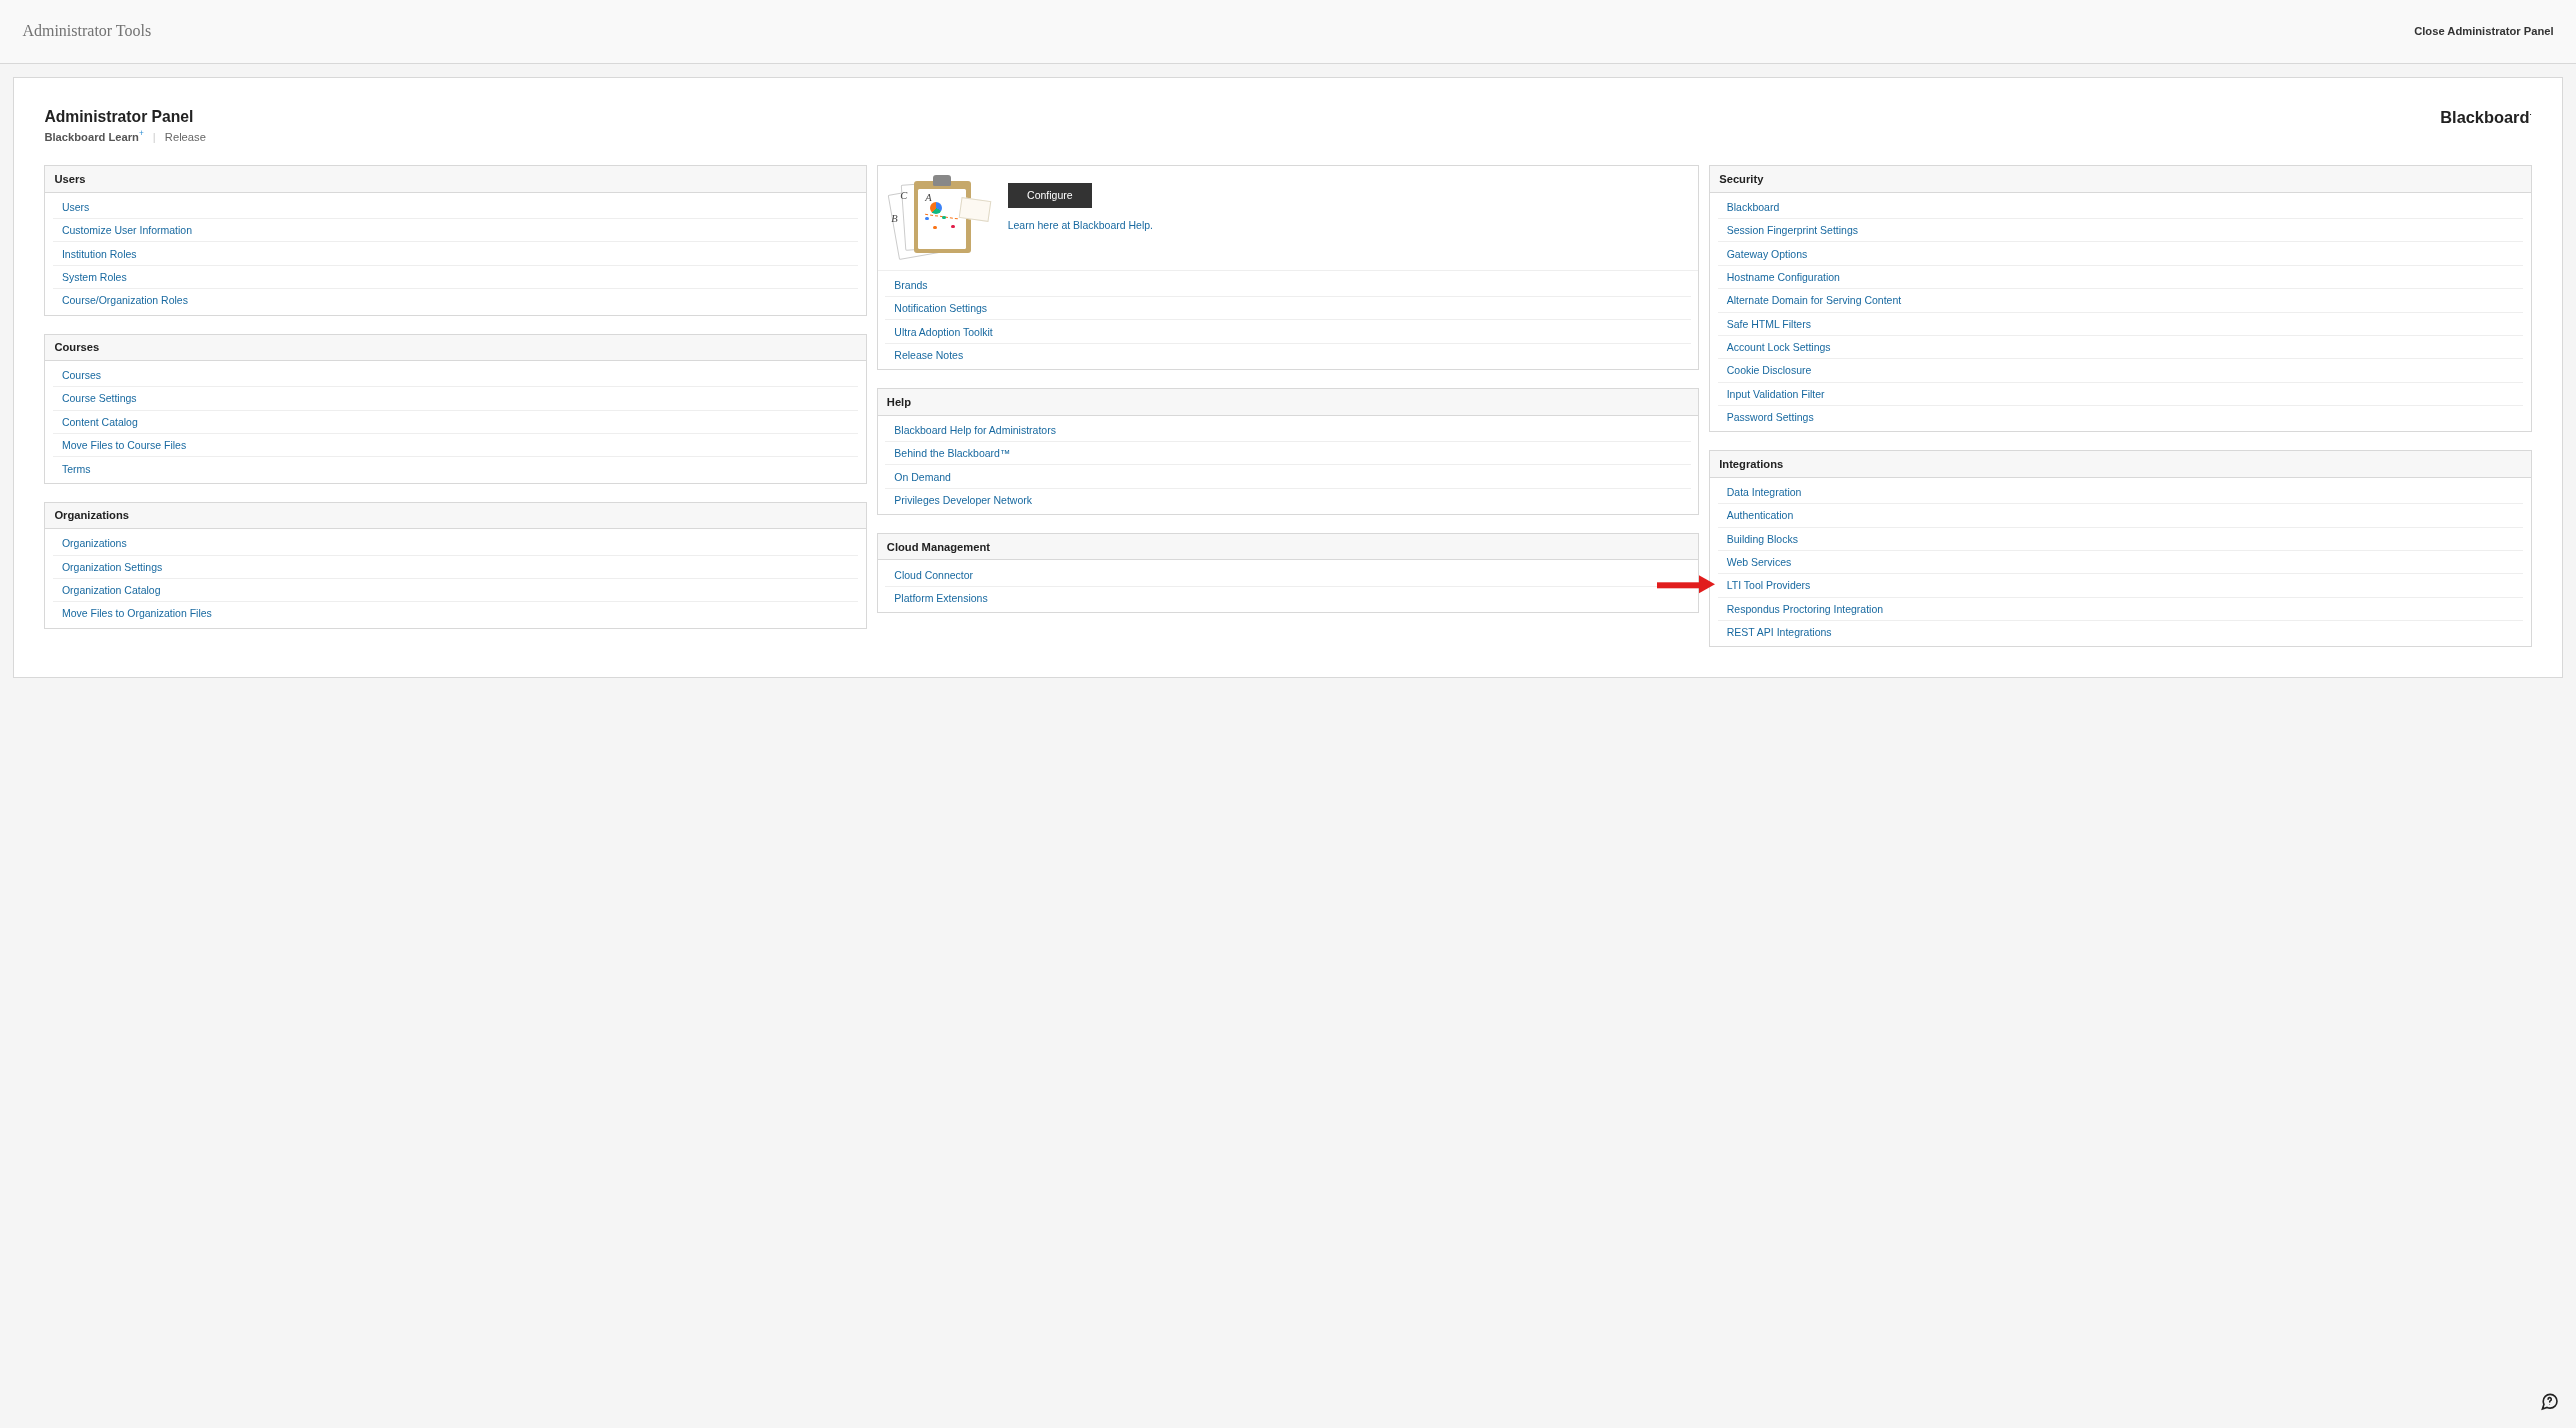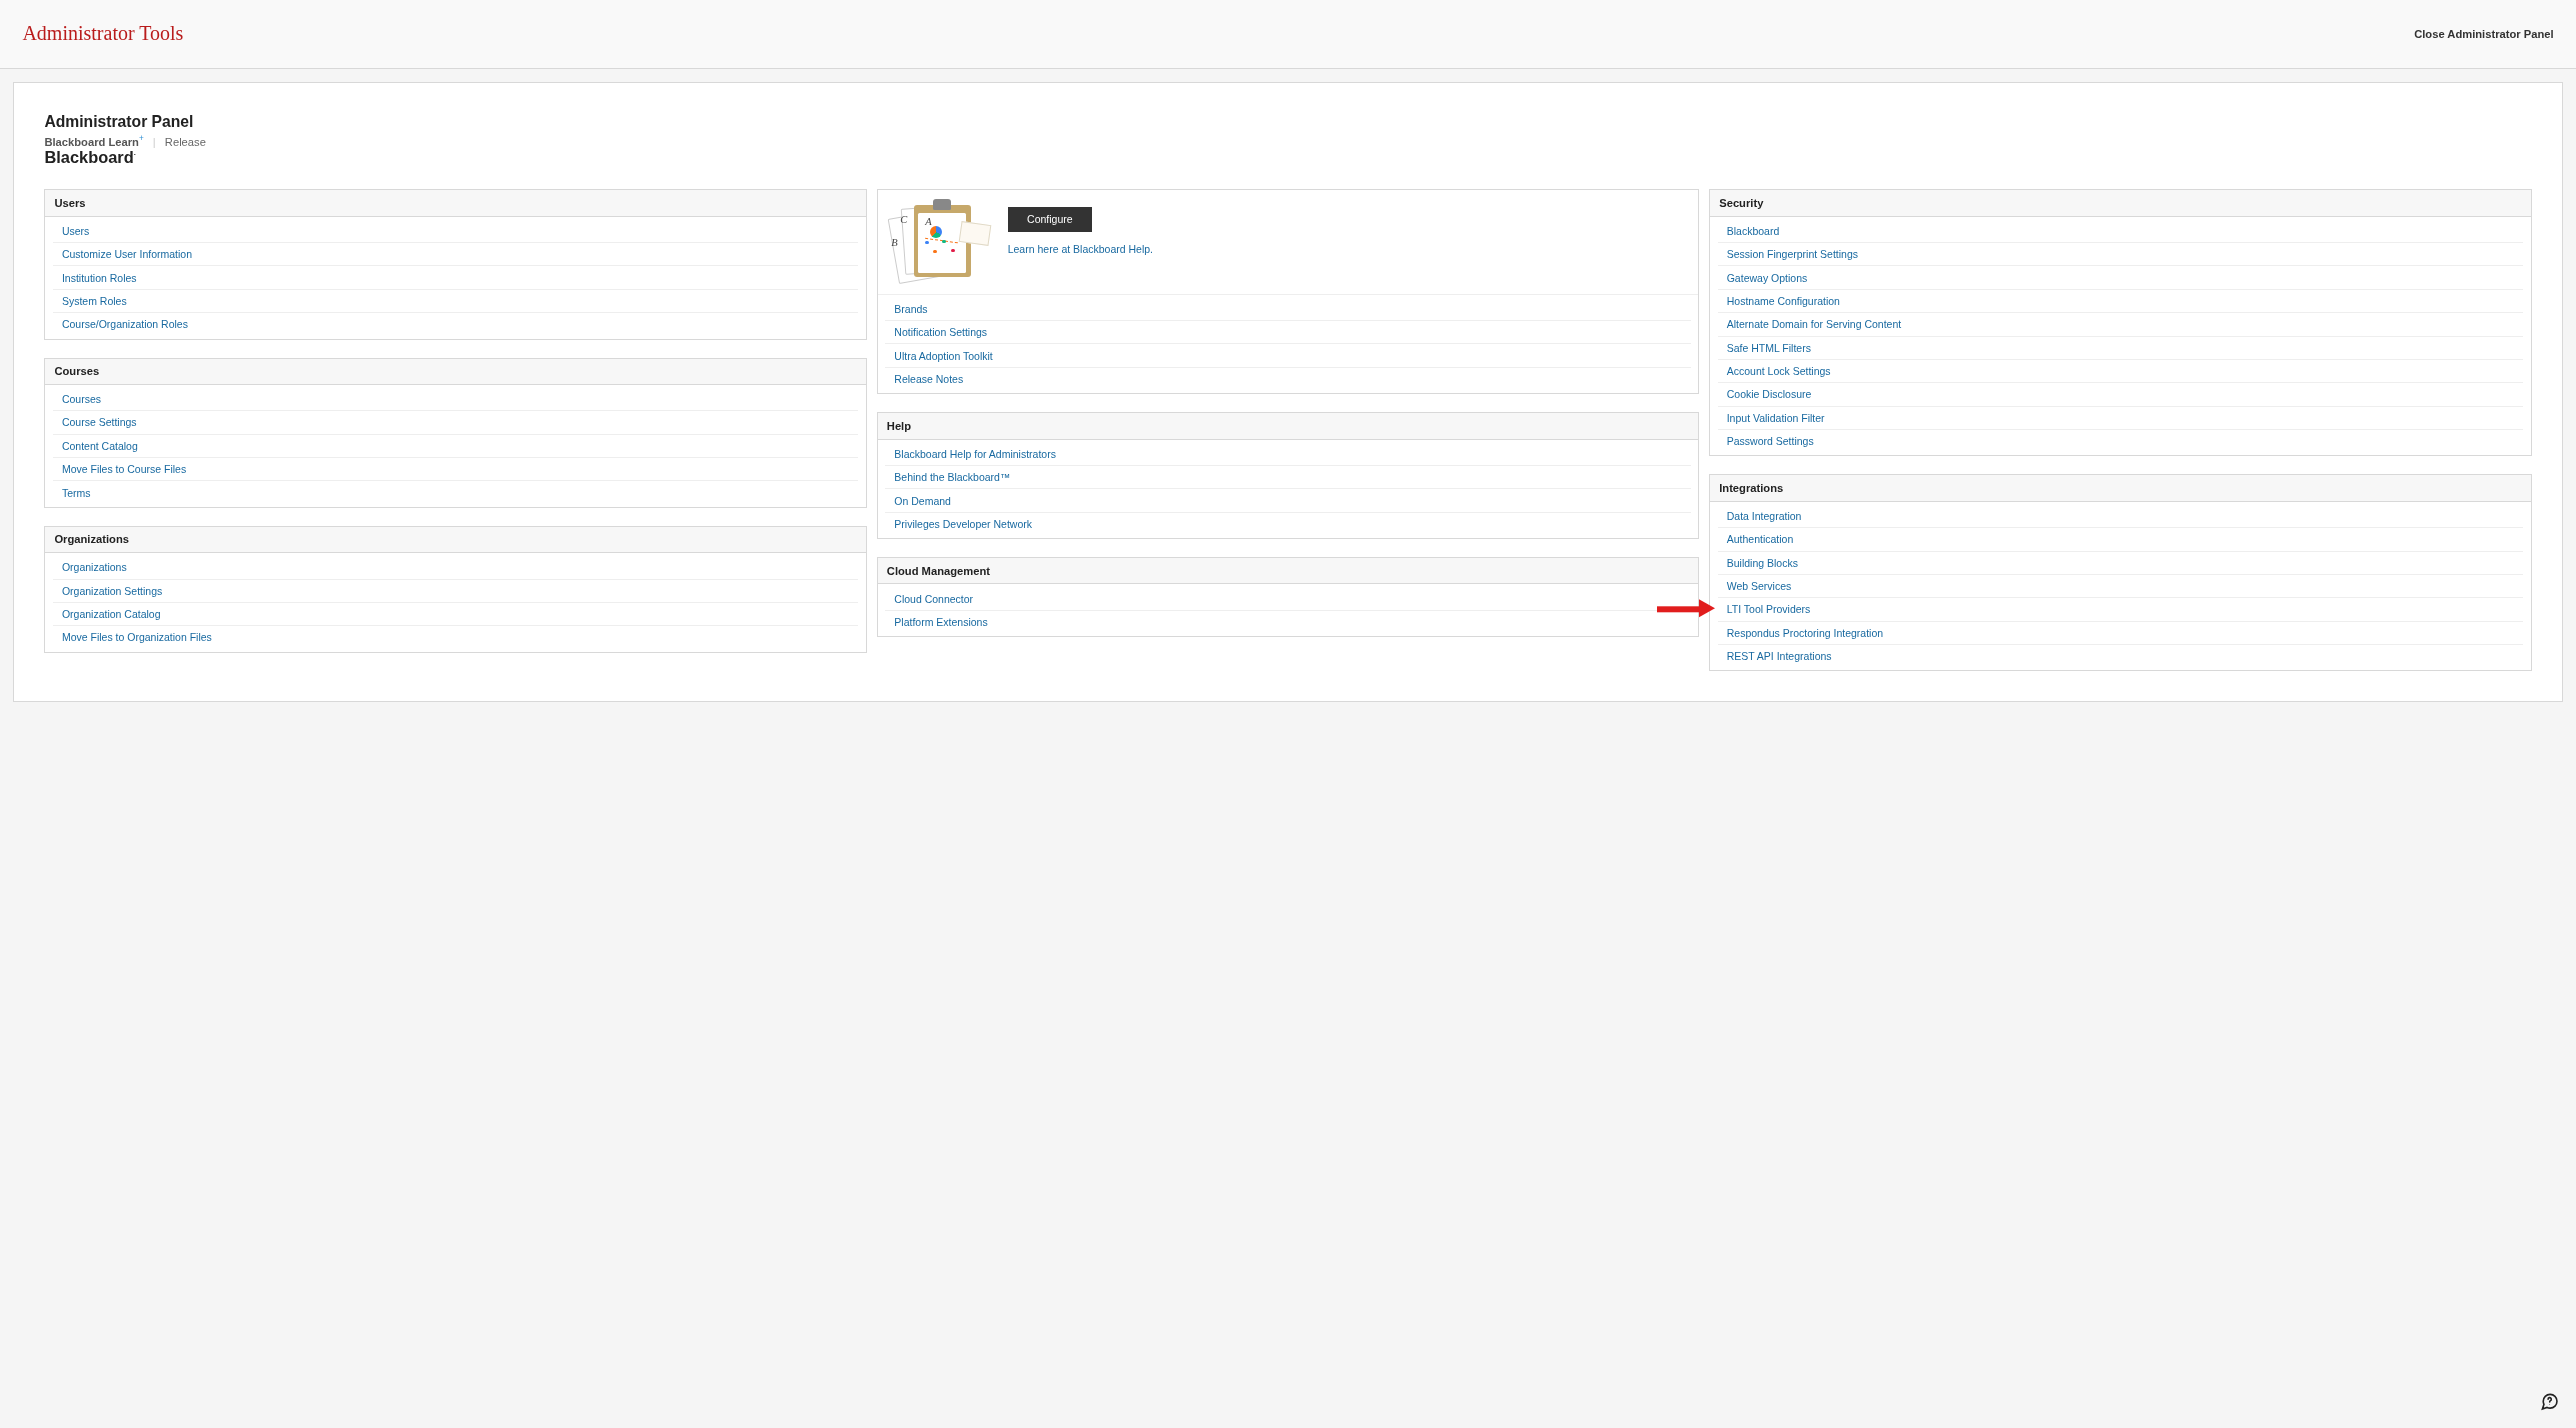--- a/index.html
+++ b/index.html
@@ -13,43 +13,42 @@
     display: flex;
     justify-content: space-between;
     align-items: center;
     padding: 22.4px 22.4px 22.4px 22.4px;
     background: #f9f9f9;
     border-bottom: 0.7px solid #d8d8d8;
   }
   .topbar h1 {
     font-family: Georgia, "Times New Roman", serif;
     font-weight: 400;
-    font-size: 20px;
-    color: #b91c1c;
+    font-size: 16px;
+    color: #737373;
   }
   .close-link {
     font-size: 11.2px;
     color: #333;
     font-weight: 700;
     cursor: pointer;
   }
   .main-wrap {
     padding: 13.4px;
   }
   .panel {
     background: #fff;
     border: 0.7px solid #d8d8d8;
     padding: 30px 30px 30px 30px;
   }
   .panel-header {
     display: flex;
     justify-content: space-between;
     align-items: flex-start;
     margin-bottom: 22.4px;
-    flex-direction: column;
   }
   .panel-header-left h2 {
     font-size: 15.7px;
     font-weight: 700;
     color: #222;
     margin-bottom: 3px;
   }
   .panel-sub {
     font-size: 11.2px;
     color: #666;

